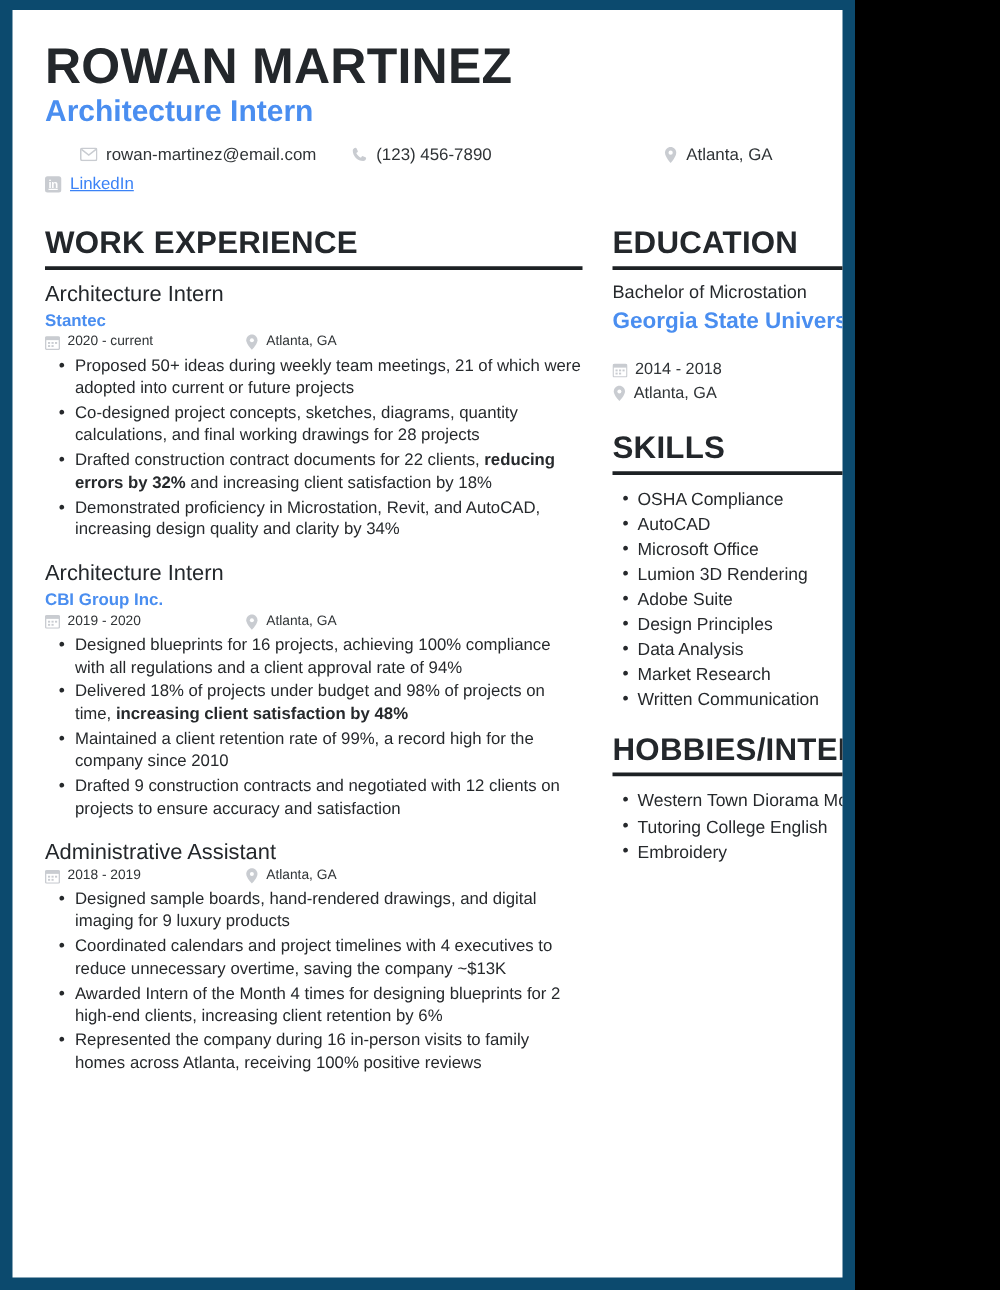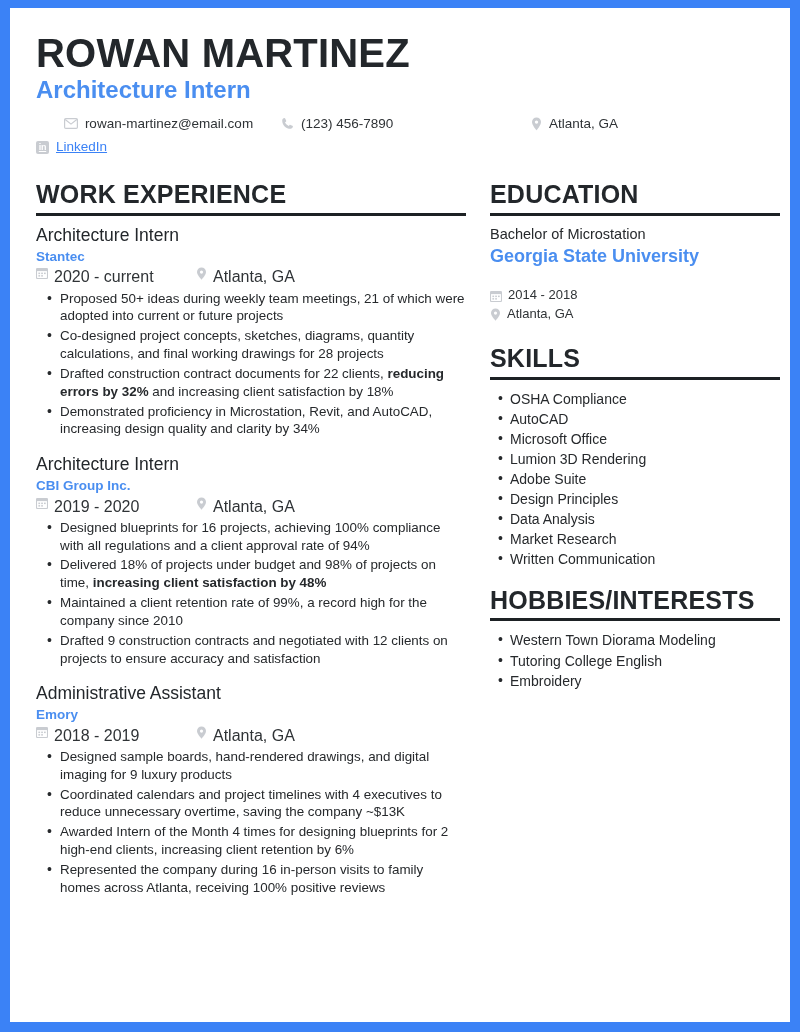--- a/index.html
+++ b/index.html
@@ -10,23 +10,23 @@
   body {
     width: 800px;
     height: 1032px;
     font-family: "Liberation Sans", sans-serif;
     -webkit-font-smoothing: antialiased;
   }
 
   .page-frame {
     position: absolute;
     left: 0; top: 0;
-    width: 800px;
+    width: 684px;
     height: 1032px;
-    background: #3b82f6;
+    background: #0c4a6e;
     box-sizing: border-box;
     padding: 8px 10px 10px 10px;
   }
   .page {
     position: relative;
     width: 100%;
     height: 100%;
     background: #ffffff;
     box-sizing: border-box;
     padding: 24px 26px 10px 26px;
@@ -140,23 +140,23 @@
     line-height: 1.3;
     margin-bottom: 2px;
   }
   .entry-meta {
     display: flex;
     align-items: center;
     margin-bottom: 3px;
   }
   .meta-item {
     display: flex;
-    align-items: flex-start;
+    align-items: center;
     gap: 6px;
-    font-size: 16px;
+    font-size: 11px;
     color: #2f3336;
     line-height: 1.2;
   }
   .meta-date { width: 160px; flex: 0 0 160px; }
 
   ul.bullets {
     margin: 0;
     padding: 0 0 0 24px;
     list-style: none;
   }
@@ -350,21 +350,20 @@
                 </div>
                 <ul class="bullets">
                   <li><span>Designed blueprints for 16 projects, achieving 100% compliance with all regulations and a client approval rate of 94%</span></li>
                   <li><span>Delivered 18% of projects under budget and 98% of projects on time, </span><b>increasing client satisfaction by 48%</b></li>
                   <li><span>Maintained a client retention rate of 99%, a record high for the company since 2010</span></li>
                   <li><span>Drafted 9 construction contracts and negotiated with 12 clients on projects to ensure accuracy and satisfaction</span></li>
                 </ul>
               </div>
               <div class="entry">
                 <div class="entry-title">Administrative Assistant</div>
-                <div class="entry-org">Emory</div>
                 <div class="entry-meta">
                   <div class="meta-item meta-date">
                     <span class="icon">
                       <svg width="12" height="12" viewBox="0 0 12 12">
                         <rect x="0.5" y="1.5" width="11" height="10" rx="1" fill="none" stroke="#c9ccd1" stroke-width="1.1"></rect>
                         <rect x="0.5" y="1.5" width="11" height="2.6" fill="#c9ccd1"></rect>
                         <rect x="2.4" y="5.6" width="1.7" height="1.5" fill="#c9ccd1"></rect>
                         <rect x="5.2" y="5.6" width="1.7" height="1.5" fill="#c9ccd1"></rect>
                         <rect x="8" y="5.6" width="1.7" height="1.5" fill="#c9ccd1"></rect>
                         <rect x="2.4" y="8.1" width="1.7" height="1.5" fill="#c9ccd1"></rect>

